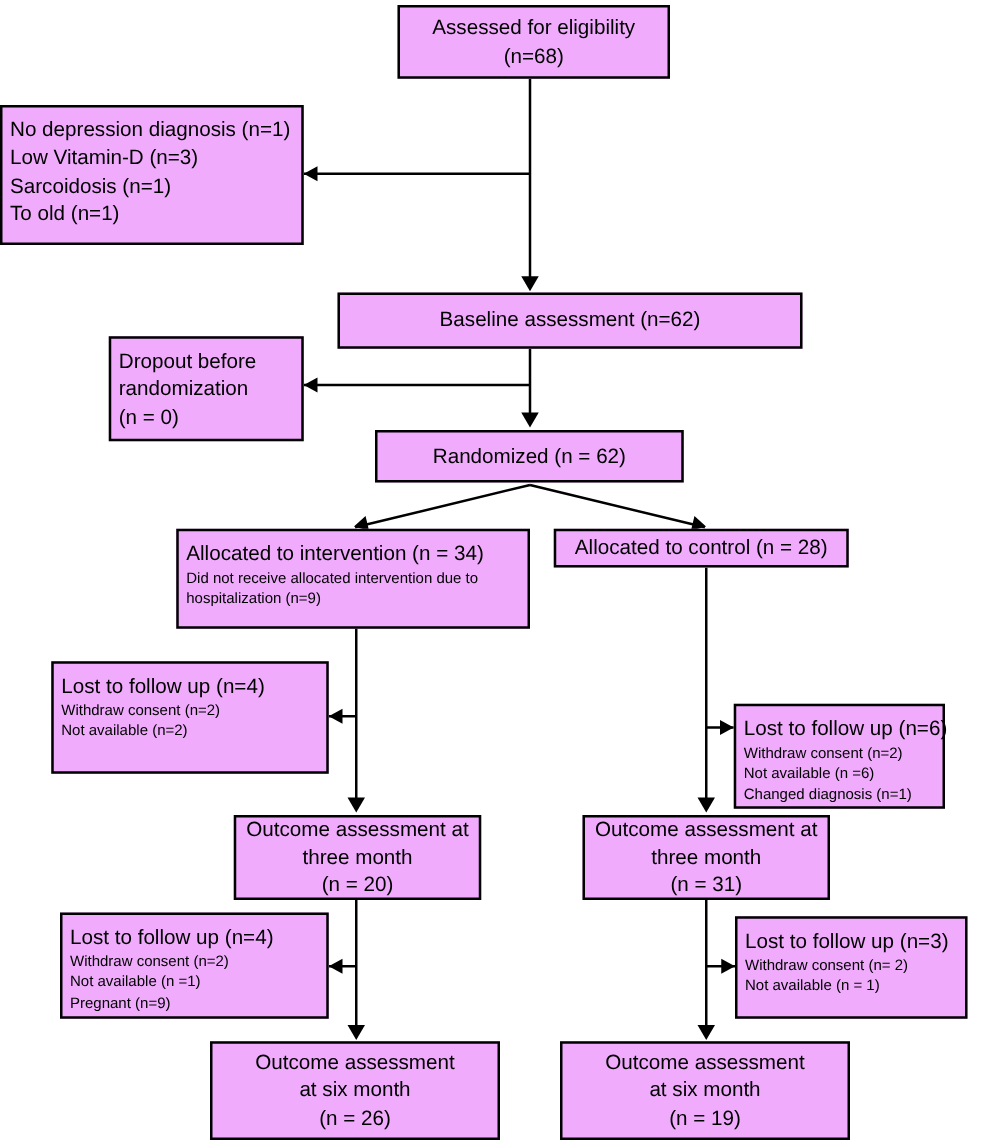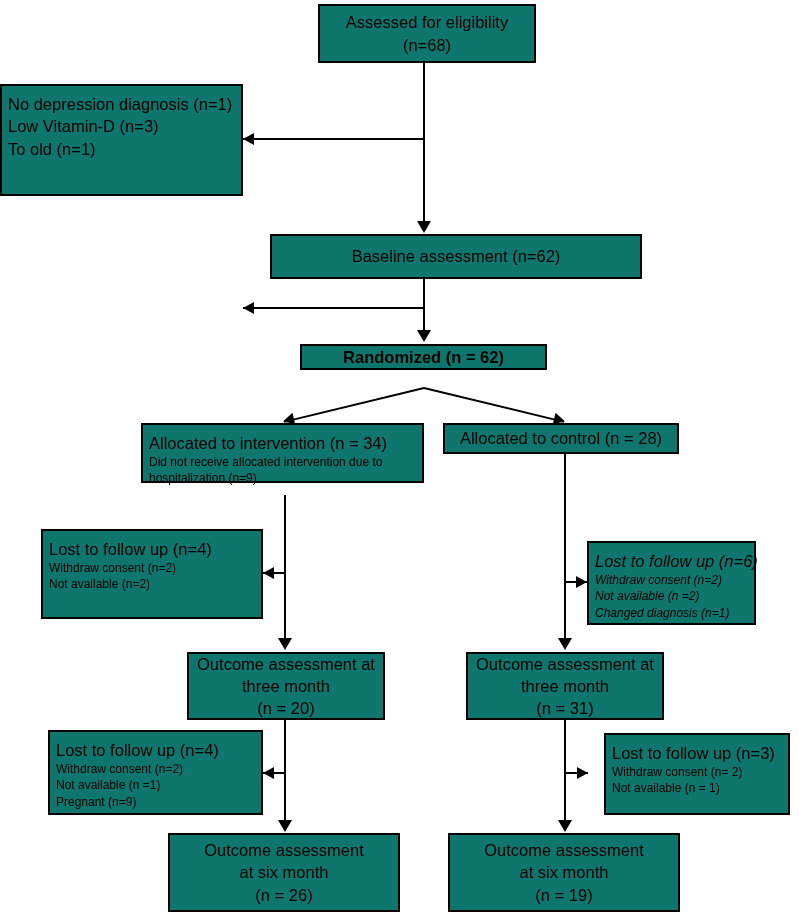--- a/index.html
+++ b/index.html
@@ -13,21 +13,21 @@
     height: 912px;
     background: #ffffff;
     font-family: "Liberation Sans", sans-serif;
     color: #000000;
     overflow: hidden;
   }
   .box {
     position: absolute;
     box-sizing: border-box;
     border: 2px solid #000000;
-    background: #0f766e;
+    background: #f0abfc;
     display: flex;
     flex-direction: column;
     z-index: 3;
   }
   .box.center {
     justify-content: center;
     align-items: center;
     text-align: center;
   }
   .box.left {
@@ -113,45 +113,51 @@
 
   <div class="vline" style="left:423px; top:63px; height:160px;"></div>
   <div class="arrow arrow-down" style="left:417px; top:221px;"></div>
 
   <div class="hline" style="left:243px; top:138px; width:181px;"></div>
   <div class="arrow arrow-left" style="left:243px; top:133px;"></div>
 
   <div class="box left pad-top" style="left:0px; top:84px; width:243px; height:112px;">
     <div class="line-main pad-left">No depression diagnosis (n=1)</div>
     <div class="line-main pad-left">Low Vitamin-D (n=3)</div>
+    <div class="line-main pad-left">Sarcoidosis (n=1)</div>
     <div class="line-main pad-left">To old (n=1)</div>
   </div>
 
   <div class="box center" style="left:270px; top:234px; width:372px; height:45px;">
     <div class="line-main">Baseline assessment (n=62)</div>
   </div>
 
   <div class="vline" style="left:423px; top:279px; height:53px;"></div>
   <div class="arrow arrow-down" style="left:417px; top:330px;"></div>
 
   <div class="hline" style="left:243px; top:307px; width:181px;"></div>
   <div class="arrow arrow-left" style="left:243px; top:302px;"></div>
 
-
-  <div class="box center" style="left:300px; top:344px; width:247px; height:26px;font-weight:bold;">
+  <div class="box left pad-top" style="left:87px; top:269px; width:156px; height:84px;">
+    <div class="line-main pad-left">Dropout before</div>
+    <div class="line-main pad-left">randomization</div>
+    <div class="line-main pad-left">(n = 0)</div>
+  </div>
+
+  <div class="box center" style="left:300px; top:344px; width:247px; height:42px;">
     <div class="line-main">Randomized (n = 62)</div>
   </div>
 
   <div class="diag" style="left:424px; top:387px; width:144px; transform: rotate(166.4deg);"></div>
   <div class="arrow-diag arrow-left" style="left:283px; top:414px; transform: rotate(-13.6deg);"></div>
 
   <div class="diag" style="left:424px; top:387px; width:144px; transform: rotate(13.6deg);"></div>
   <div class="arrow-diag arrow-right" style="left:554px; top:414px; transform: rotate(13.6deg);"></div>
 
-  <div class="box left pad-top" style="left:141px; top:423px; width:283px; height:60px;">
+  <div class="box left pad-top" style="left:141px; top:423px; width:283px; height:80px;">
     <div class="line-main pad-left">Allocated to intervention (n = 34)</div>
     <div class="line-sub pad-left">Did not receive allocated intervention due to</div>
     <div class="line-sub pad-left">hospitalization (n=9)</div>
   </div>
 
   <div class="box center" style="left:443px; top:423px; width:236px; height:31px;">
     <div class="line-main">Allocated to control (n = 28)</div>
   </div>
 
   <div class="vline" style="left:284px; top:495px; height:145px;"></div>
@@ -165,24 +171,24 @@
     <div class="line-sub pad-left">Withdraw consent (n=2)</div>
     <div class="line-sub pad-left">Not available (n=2)</div>
   </div>
 
   <div class="vline" style="left:564px; top:454px; height:186px;"></div>
   <div class="arrow arrow-down" style="left:558px; top:638px;"></div>
 
   <div class="hline" style="left:564px; top:581px; width:23px;"></div>
   <div class="arrow arrow-right" style="left:576px; top:576px;"></div>
 
-  <div class="box left pad-top" style="left:587px; top:541px; width:169px; height:84px;font-style:italic;">
+  <div class="box left pad-top" style="left:587px; top:563px; width:169px; height:84px;">
     <div class="line-main pad-left">Lost to follow up (n=6)</div>
     <div class="line-sub pad-left">Withdraw consent (n=2)</div>
-    <div class="line-sub pad-left">Not available (n =2)</div>
+    <div class="line-sub pad-left">Not available (n =6)</div>
     <div class="line-sub pad-left">Changed diagnosis (n=1)</div>
   </div>
 
   <div class="box center" style="left:187px; top:652px; width:198px; height:68px;">
     <div class="line-main">Outcome assessment at</div>
     <div class="line-main">three month</div>
     <div class="line-main">(n = 20)</div>
   </div>
 
   <div class="box center" style="left:466px; top:652px; width:198px; height:68px;">
@@ -203,21 +209,21 @@
     <div class="line-sub pad-left">Not available (n =1)</div>
     <div class="line-sub pad-left">Pregnant (n=9)</div>
   </div>
 
   <div class="vline" style="left:564px; top:720px; height:102px;"></div>
   <div class="arrow arrow-down" style="left:558px; top:820px;"></div>
 
   <div class="hline" style="left:564px; top:772px; width:24px;"></div>
   <div class="arrow arrow-right" style="left:577px; top:767px;"></div>
 
-  <div class="box left pad-top" style="left:604px; top:733px; width:186px; height:82px;">
+  <div class="box left pad-top" style="left:588px; top:733px; width:186px; height:82px;">
     <div class="line-main pad-left">Lost to follow up (n=3)</div>
     <div class="line-sub pad-left">Withdraw consent (n= 2)</div>
     <div class="line-sub pad-left">Not available (n = 1)</div>
   </div>
 
   <div class="box center" style="left:168px; top:833px; width:232px; height:79px;">
     <div class="line-main">Outcome assessment</div>
     <div class="line-main">at six month</div>
     <div class="line-main">(n = 26)</div>
   </div>

